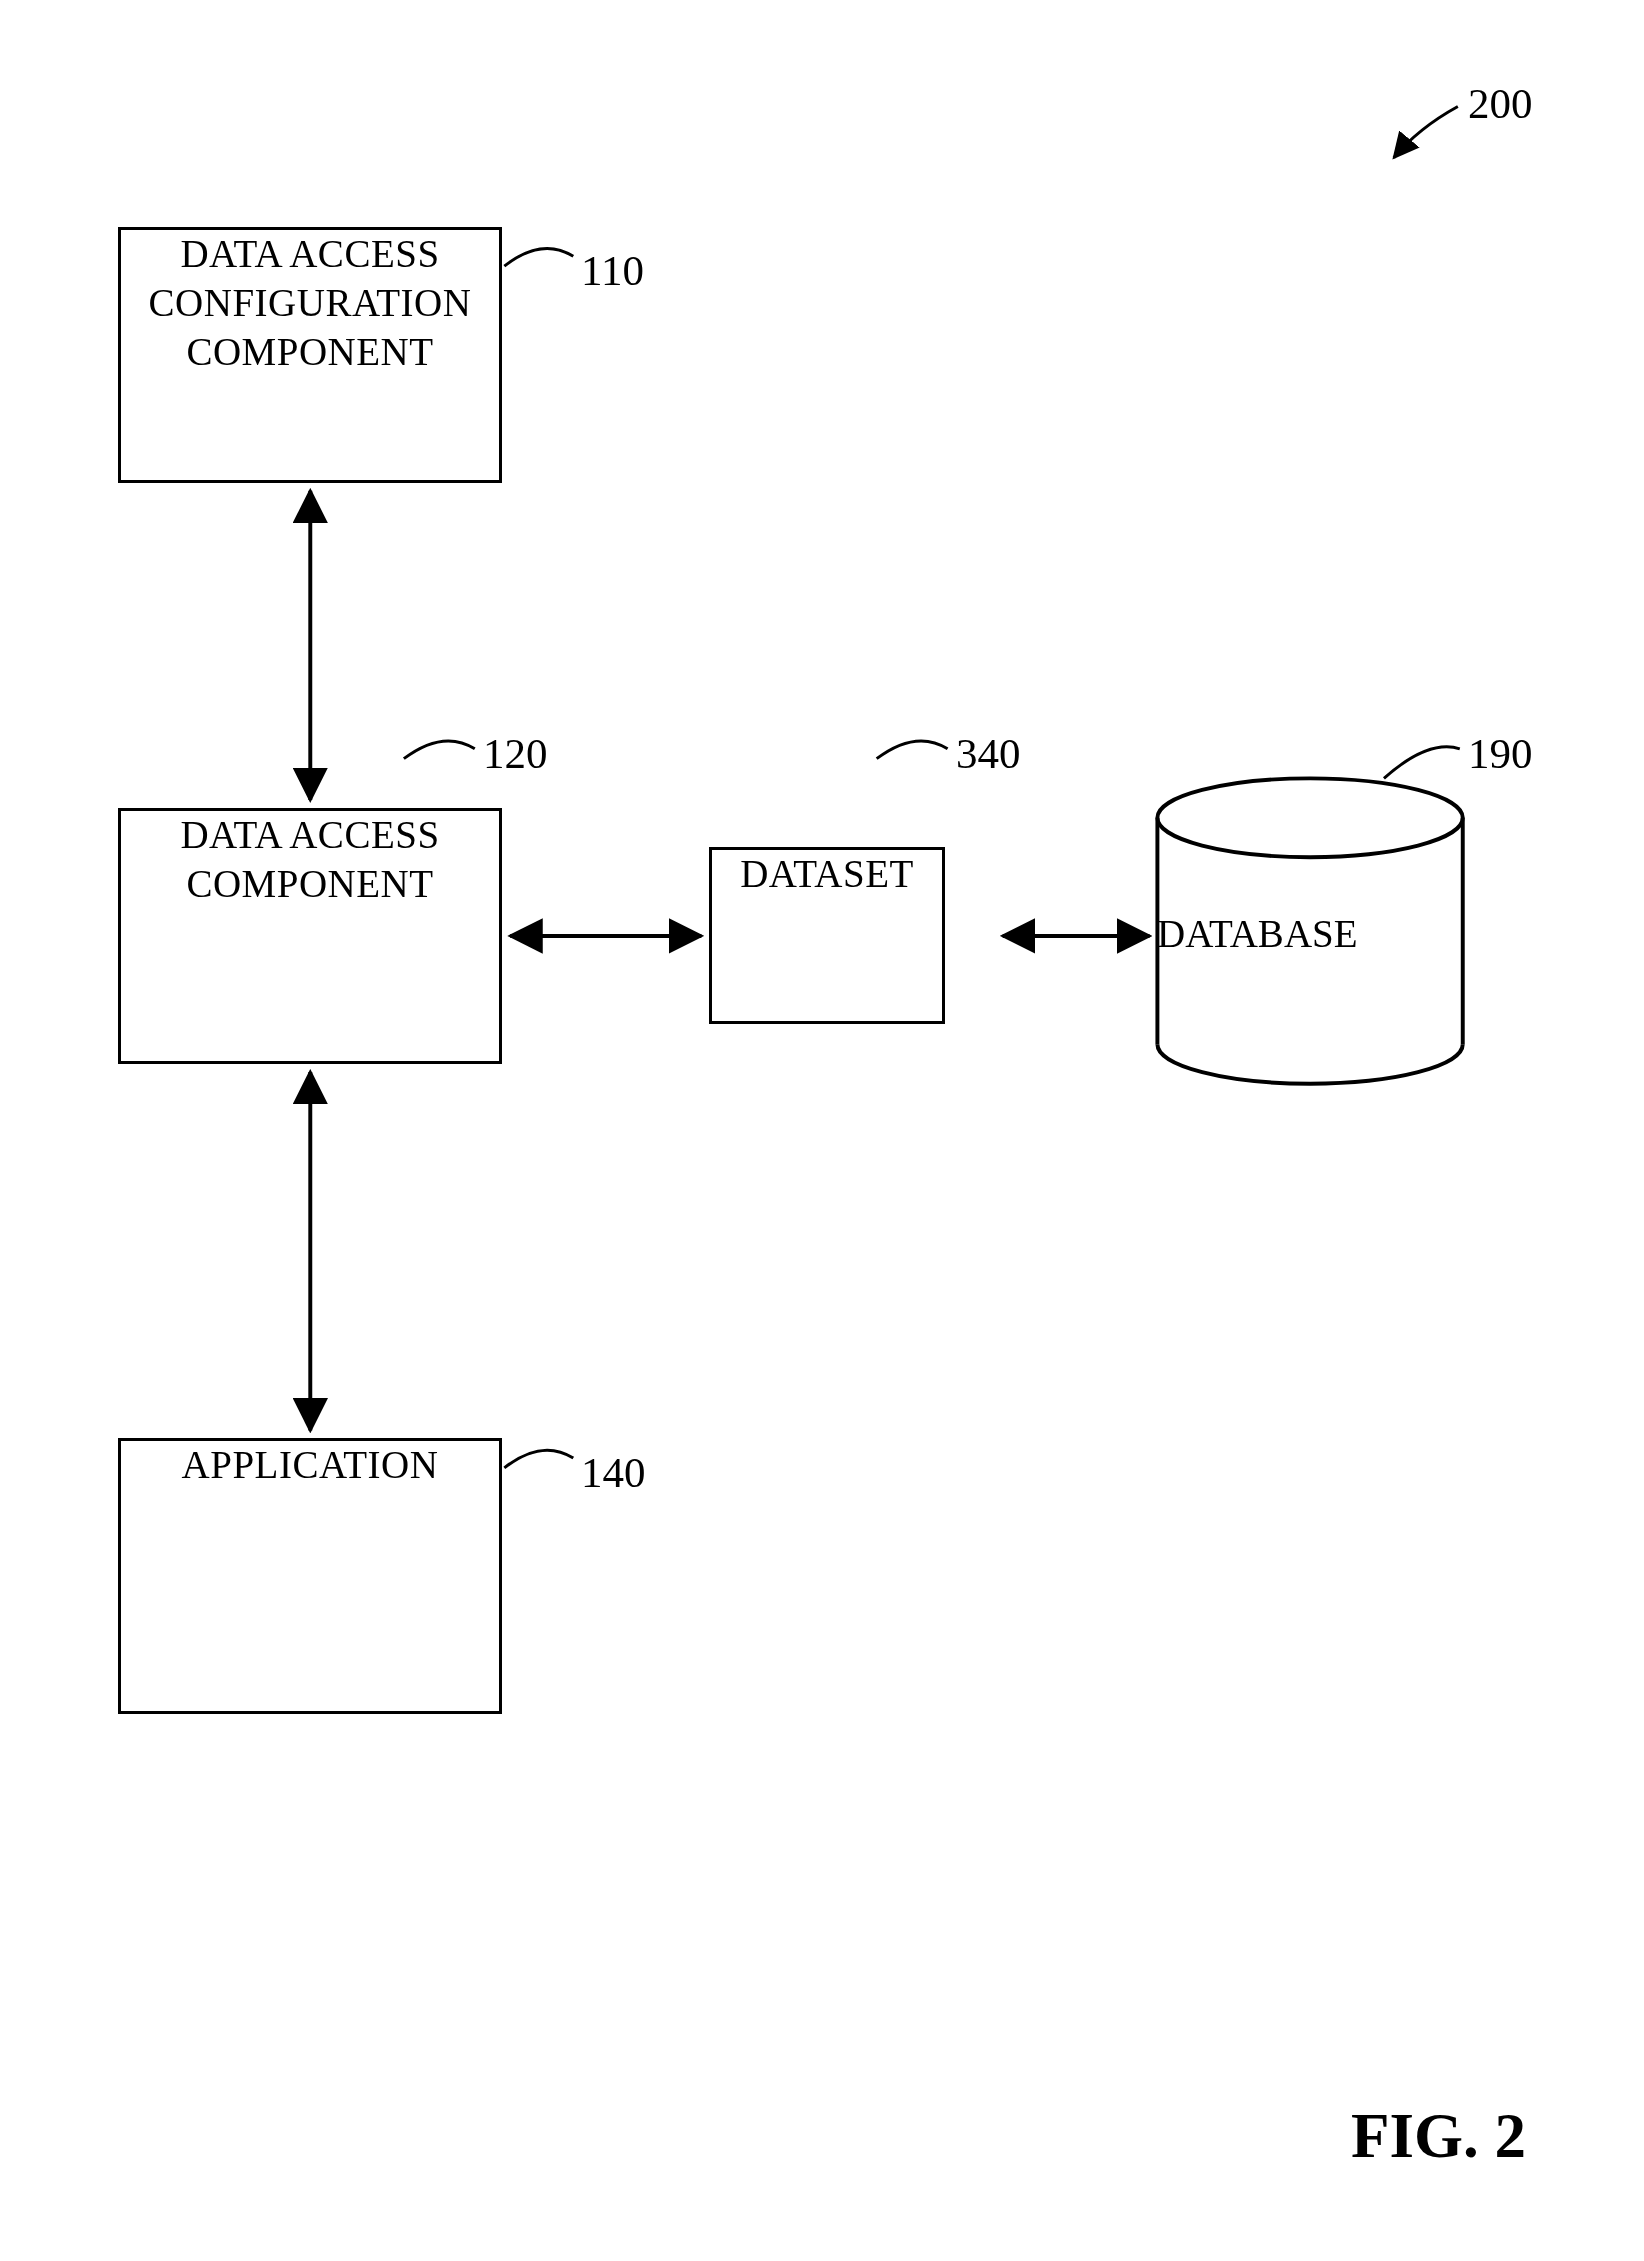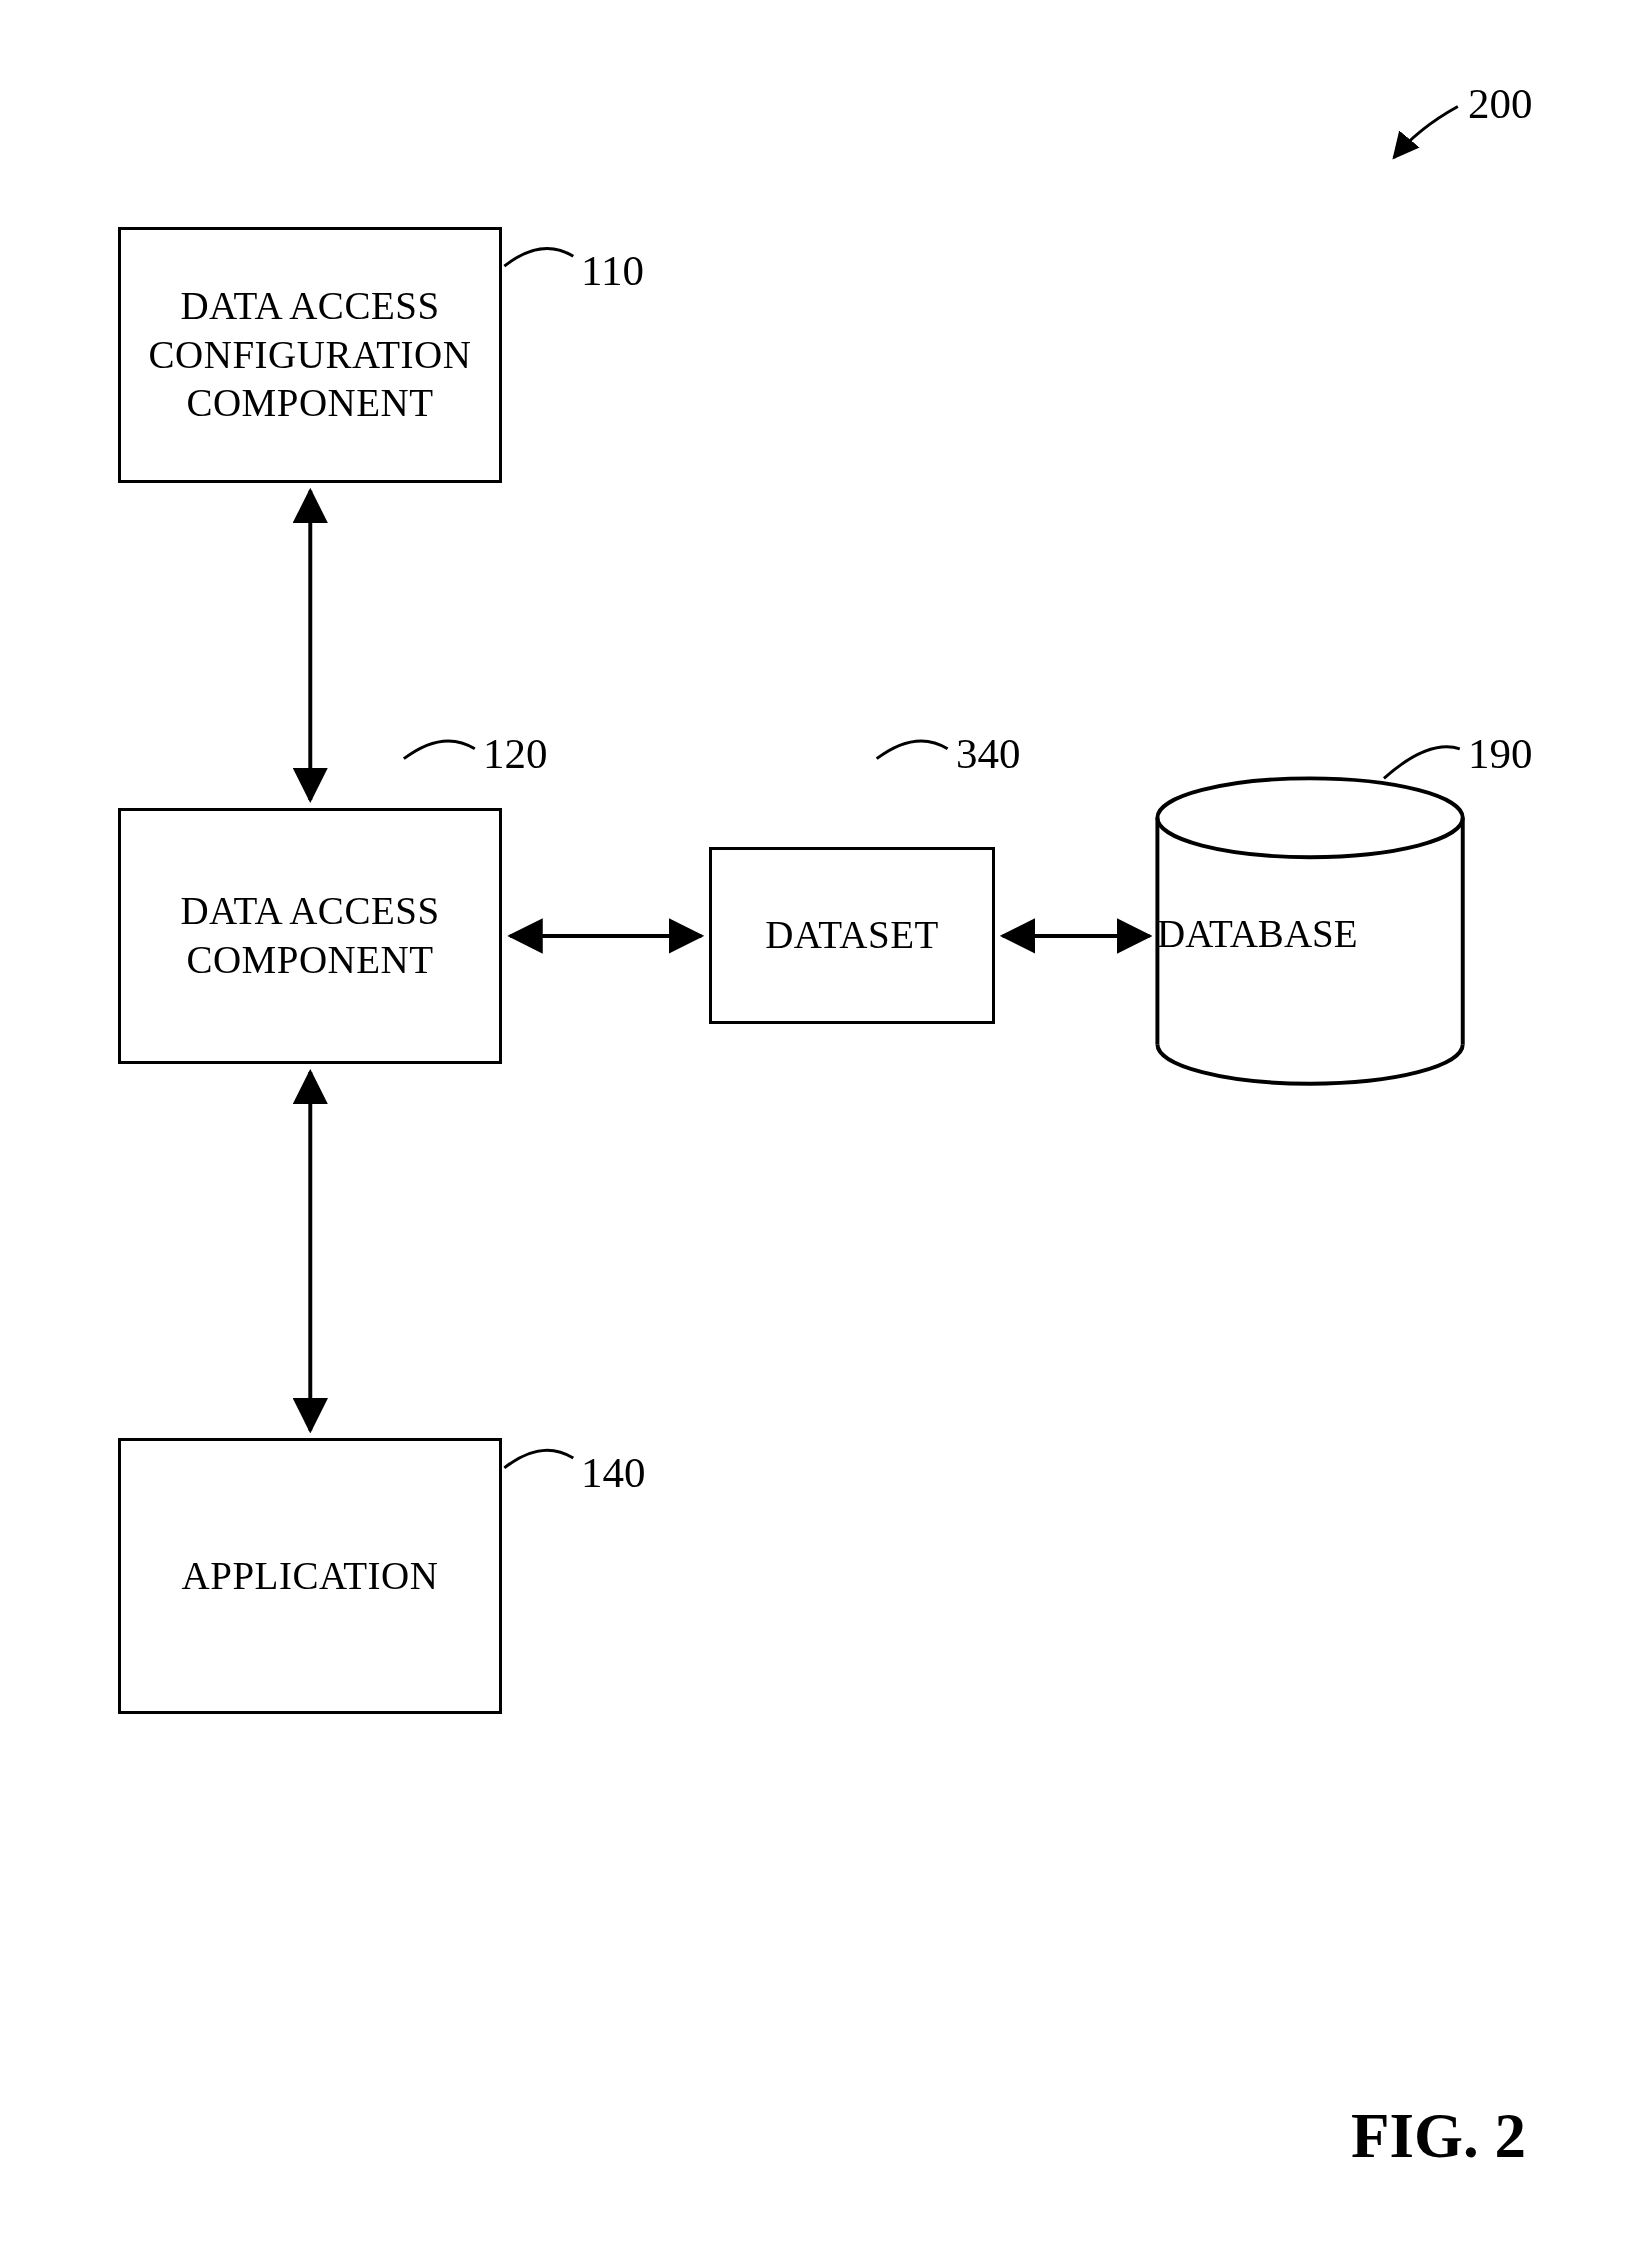--- a/index.html
+++ b/index.html
@@ -14,21 +14,21 @@
   .canvas {
     position: relative;
     width: 1644px;
     height: 2262px;
   }
   .box {
     position: absolute;
     border: 3.9px solid #000;
     box-sizing: border-box;
     display: flex;
-    align-items: center;
+    align-items: flex-start;
     justify-content: center;
     text-align: center;
     background: #fff;
   }
   .box span {
     font-size: 39px;
     line-height: 1.25;
     letter-spacing: 0.5px;
   }
   .label {
@@ -54,21 +54,21 @@
 <div class="canvas">
 
   <div class="box" style="left:118px; top:227px; width:384px; height:256px;">
     <span>DATA ACCESS<br>CONFIGURATION<br>COMPONENT</span>
   </div>
 
   <div class="box" style="left:118px; top:808px; width:384px; height:256px;">
     <span>DATA ACCESS<br>COMPONENT</span>
   </div>
 
-  <div class="box" style="left:709px; top:847px; width:286px; height:177px;">
+  <div class="box" style="left:709px; top:847px; width:236px; height:177px;">
     <span>DATASET</span>
   </div>
 
   <div class="box" style="left:118px; top:1438px; width:384px; height:276px;">
     <span>APPLICATION</span>
   </div>
 
   <div class="label" style="left:1468px; top:79px;">200</div>
 
   <div class="label" style="left:581px; top:246px;">110</div>

